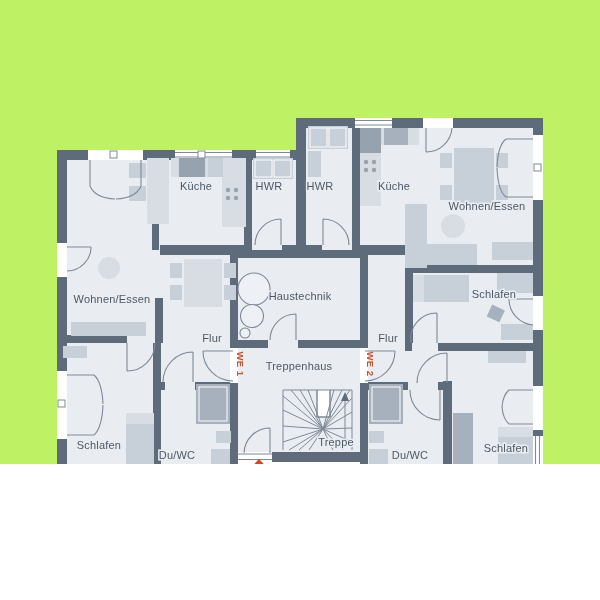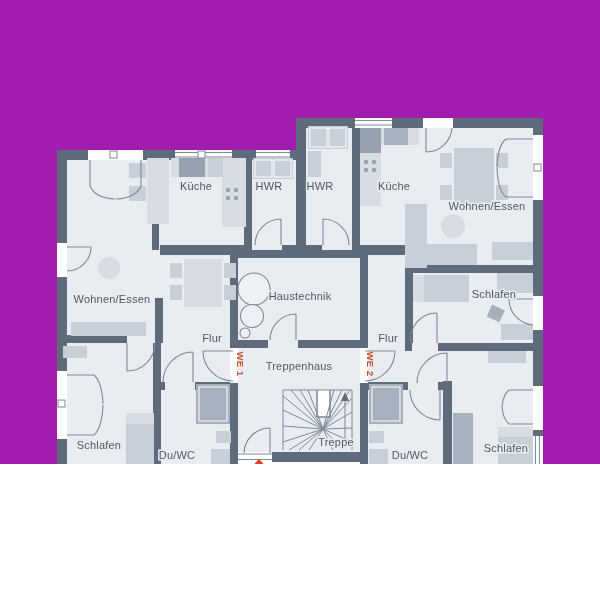--- a/index.html
+++ b/index.html
@@ -1,16 +1,16 @@
 <!DOCTYPE html>
 <html><head>
 <meta charset="utf-8">
 <style>
   html,body{margin:0;padding:0;background:#ffffff;}
-  .stage{position:relative;width:600px;height:464px;background:#a21caf;overflow:hidden;
+  .stage{position:relative;width:600px;height:464px;background:#bef264;overflow:hidden;
          font-family:"Liberation Sans", sans-serif;}
   svg{display:block;}
   text{font-family:"Liberation Sans", sans-serif;}
   .room-label{font-size:11px;letter-spacing:.2px;paint-order:stroke;stroke:#e9edf2;stroke-width:3px;}
   .unit-label{font-size:9.5px;font-weight:bold;letter-spacing:.5px;}
   .thin{fill:none;stroke-width:1.1;}
   .thin2{fill:none;stroke-width:1;}
 </style>
 </head>
 <body>

